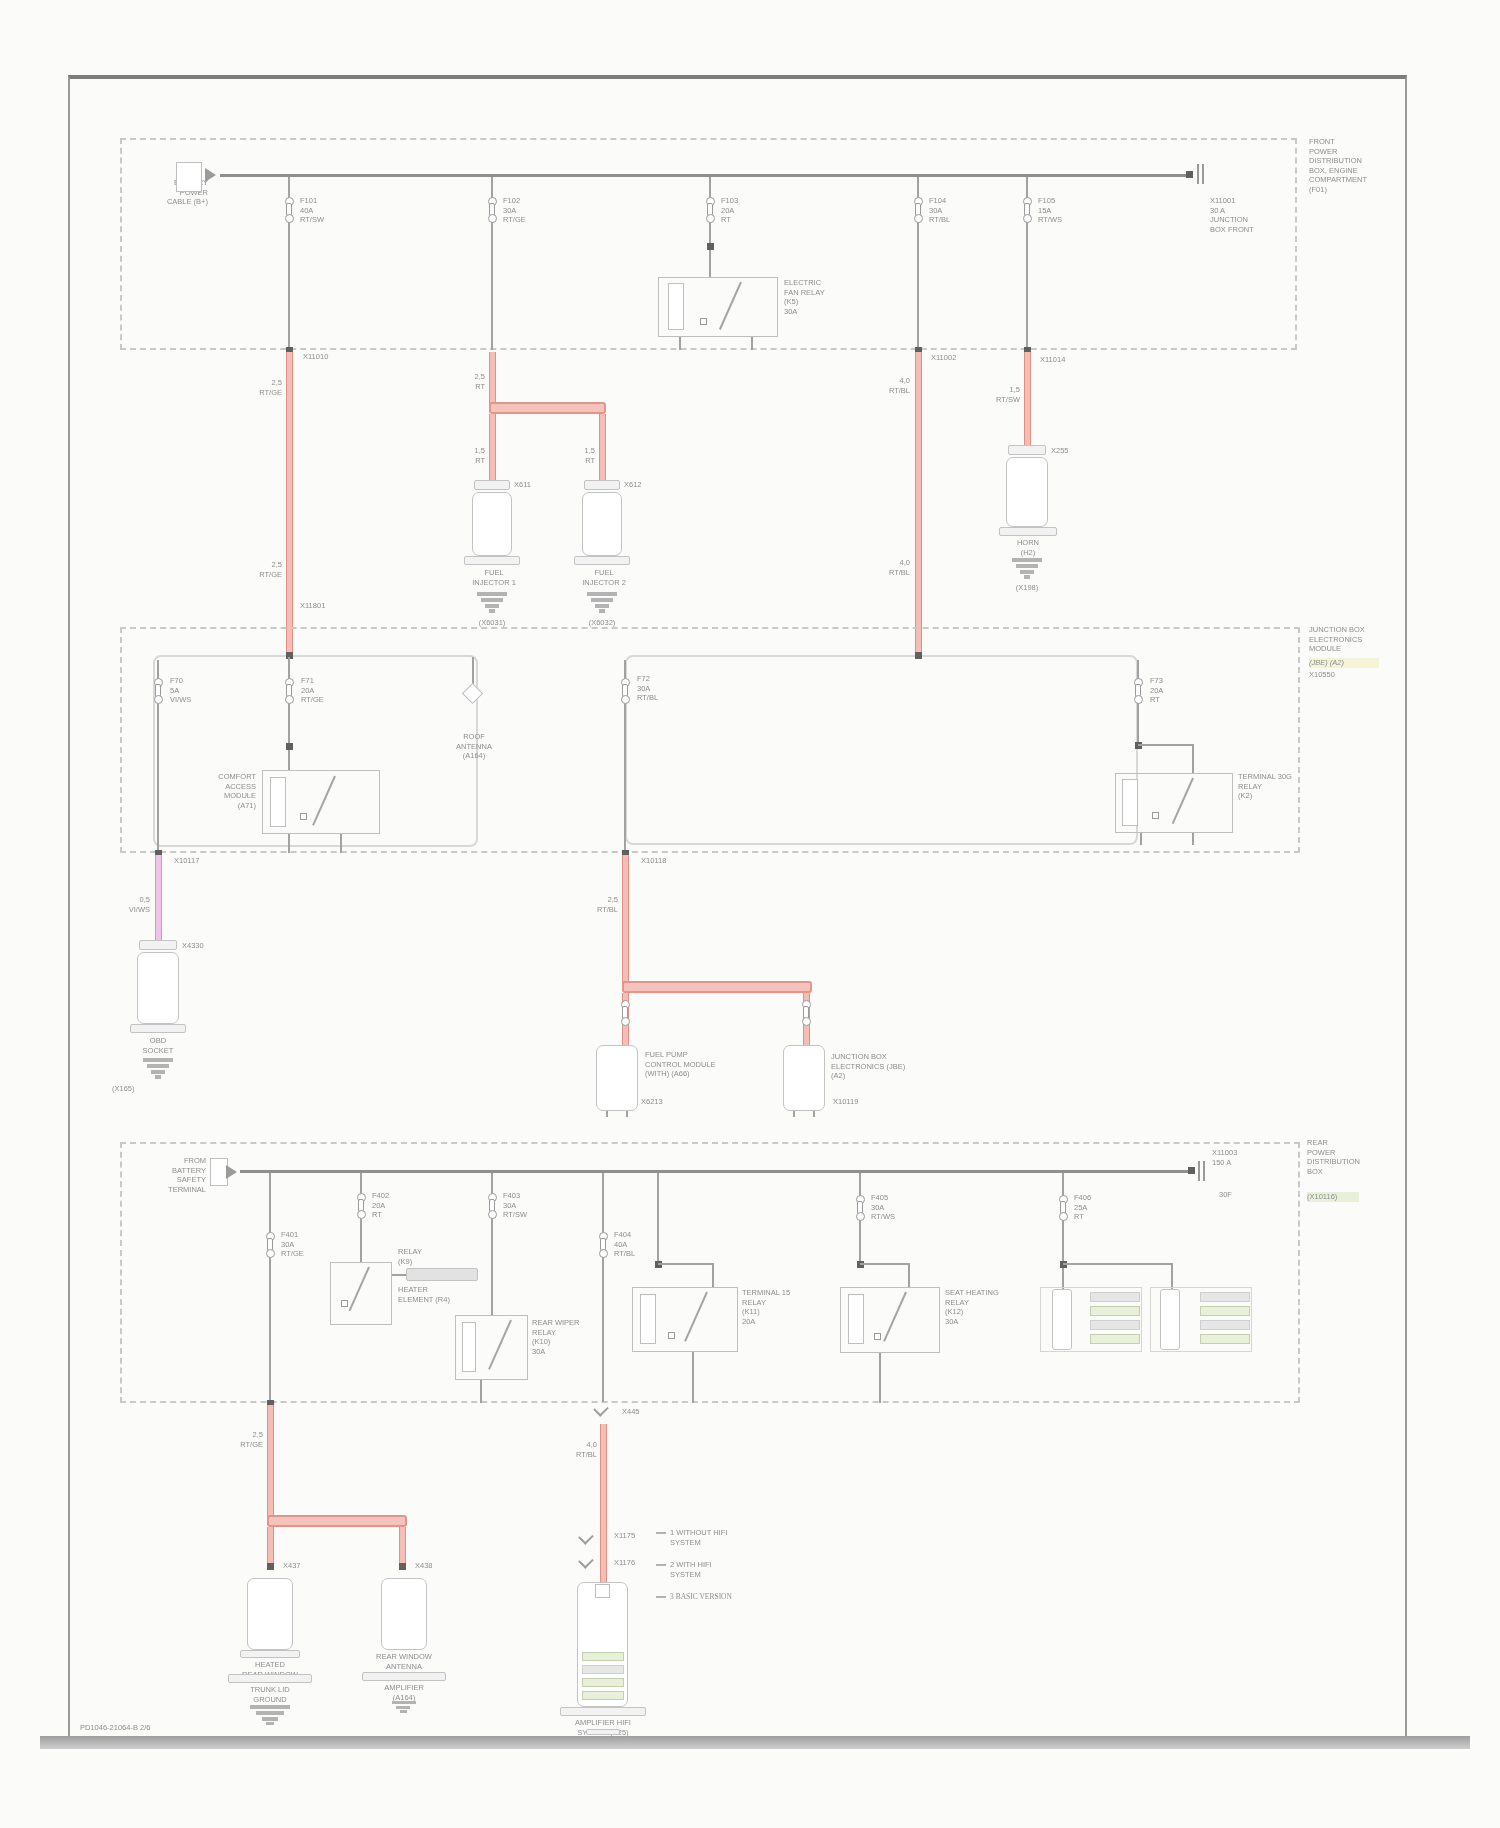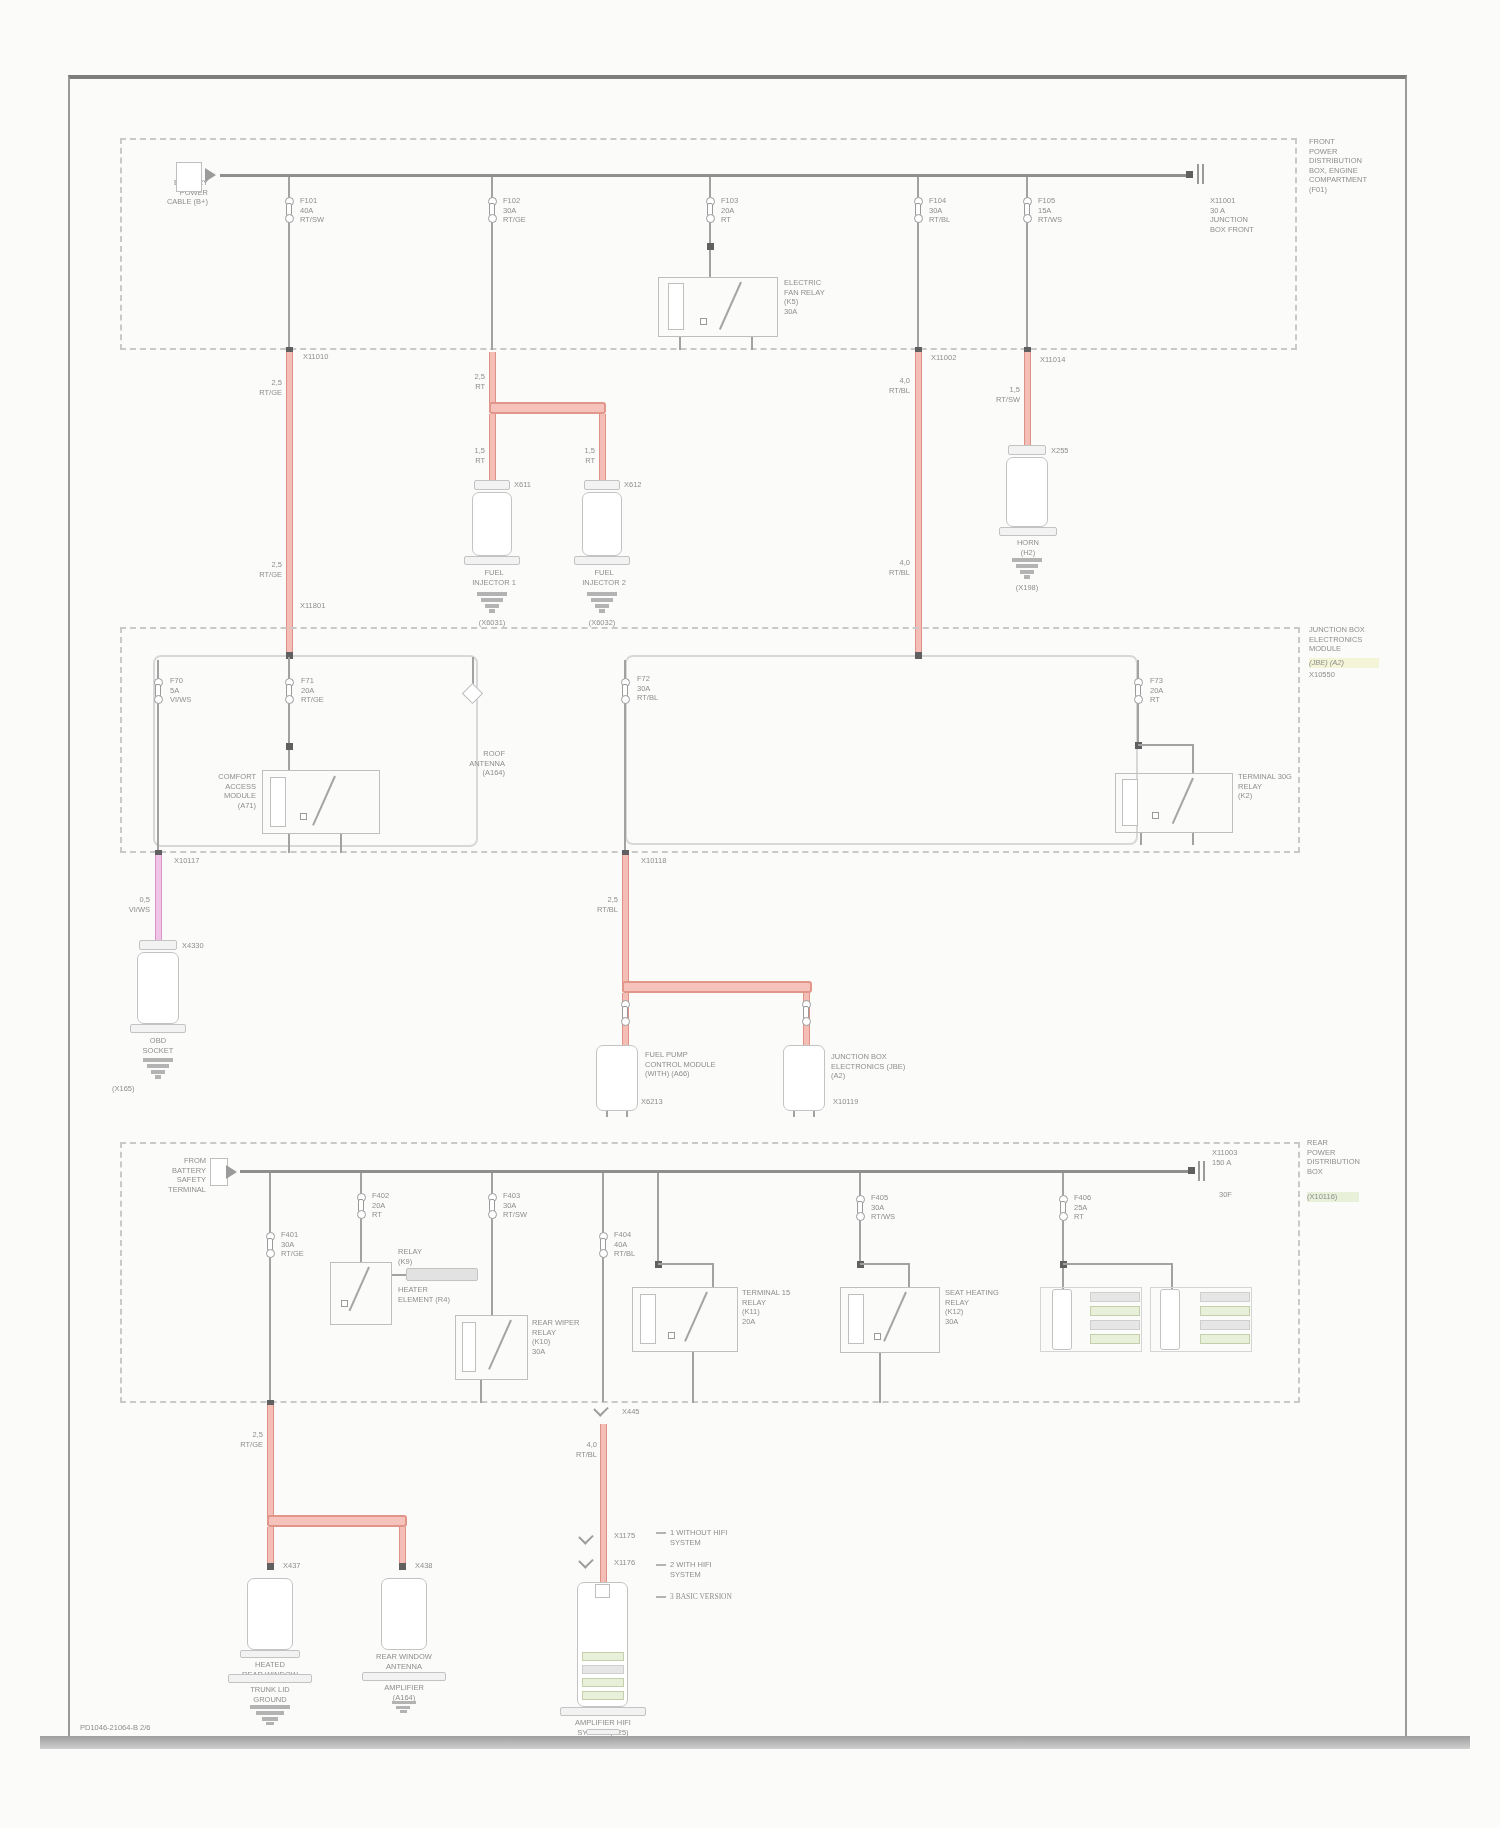--- a/index.html
+++ b/index.html
@@ -234,21 +234,21 @@
   <b class="pin" style="left:300px;top:813px;"></b>
   <p class="l lr" style="left:194px;top:772px;width:62px;">COMFORT
 ACCESS
 MODULE
 (A71)</p>
   <b class="w" style="left:288px;top:834px;width:2px;height:19px;"></b>
   <b class="w" style="left:340px;top:834px;width:2px;height:19px;"></b>
 
   <b class="w" style="left:472px;top:657px;width:2px;height:28px;"></b>
   <b class="dia" style="left:465px;top:686px;"></b>
-  <p class="l" style="left:443px;top:749px;width:62px;text-align:right;">ROOF
+  <p class="l" style="left:443px;top:732px;width:62px;text-align:center;">ROOF
 ANTENNA
 (A164)</p>
 
   <b class="w" style="left:624px;top:660px;width:2px;height:193px;"></b>
   <div class="fz" style="left:621px;top:678px;">
       <i class="fb"></i>
     </div>
   <p class="l" style="left:637px;top:674px;width:55px;">F72
 30A
 RT/BL</p>

